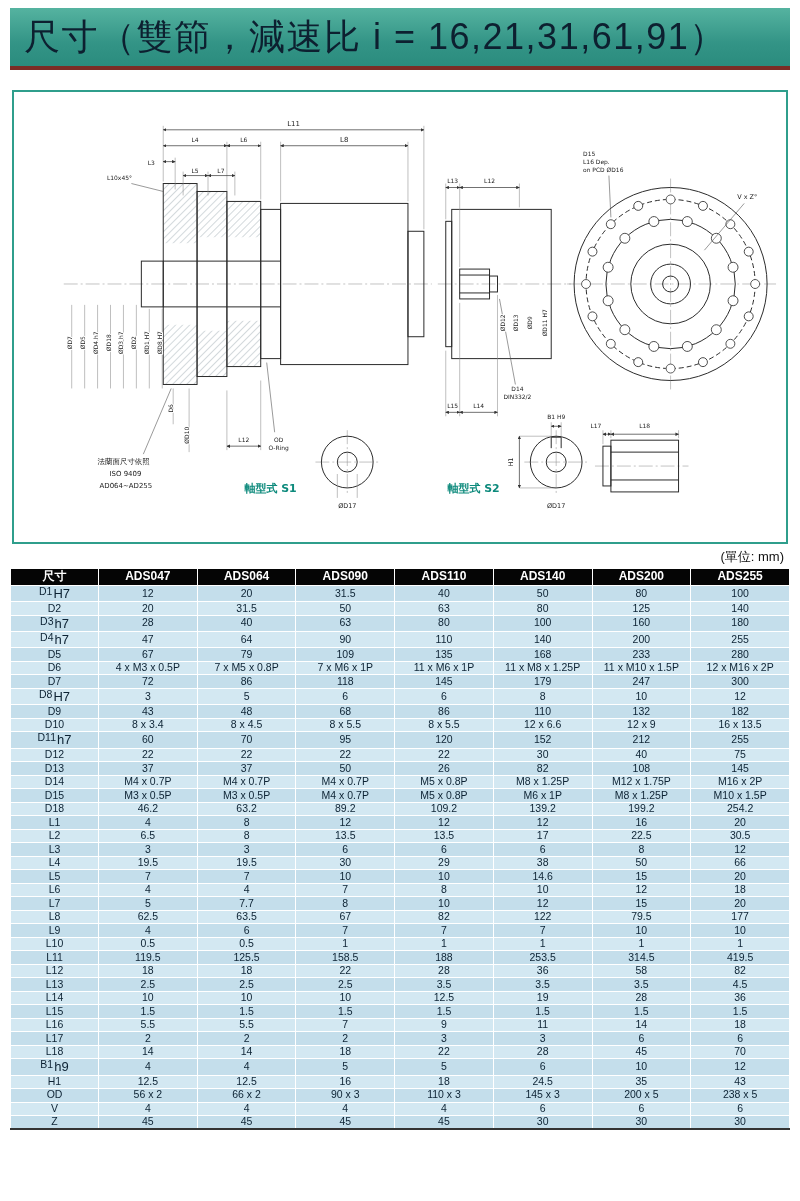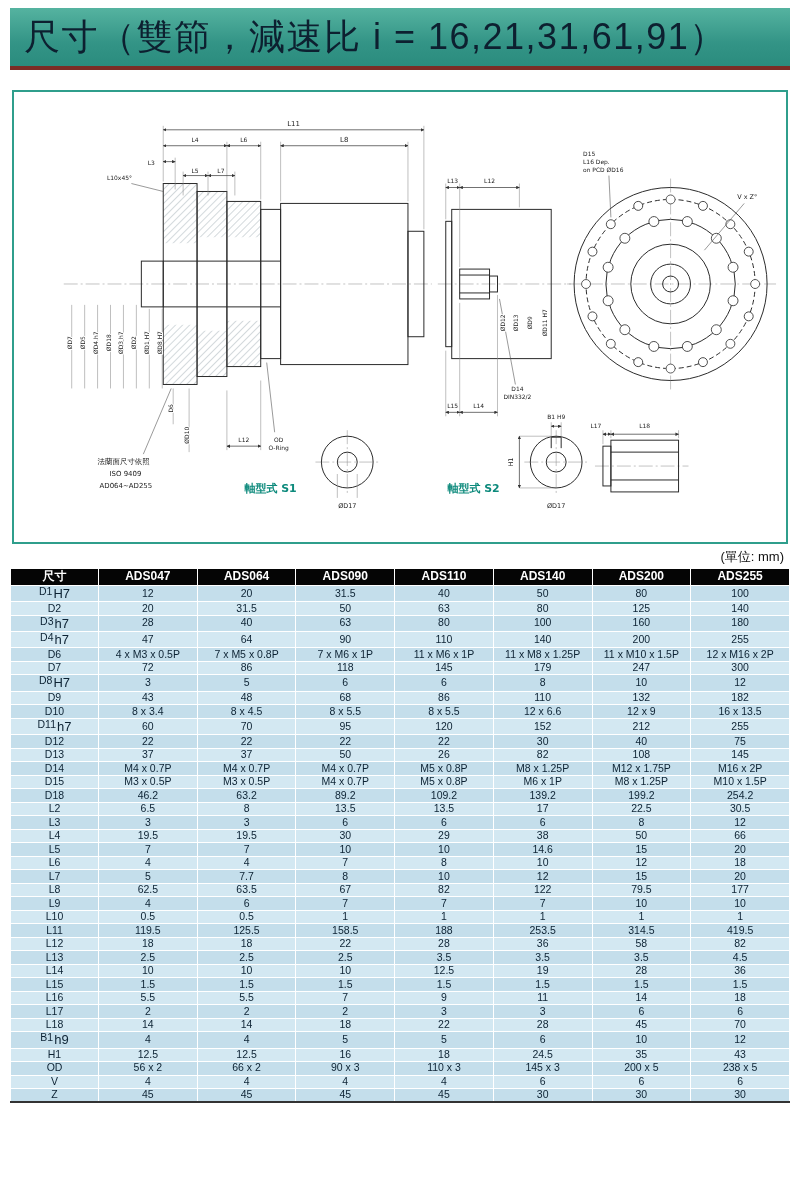--- a/index.html
+++ b/index.html
@@ -341,20 +341,30 @@
         <td class="rowlabel">D4<span class="sub">h7</span></td>
         <td>47</td>
         <td>64</td>
         <td>90</td>
         <td>110</td>
         <td>140</td>
         <td>200</td>
         <td>255</td>
       </tr>
       <tr>
+        <td class="rowlabel">D5</td>
+        <td>67</td>
+        <td>79</td>
+        <td>109</td>
+        <td>135</td>
+        <td>168</td>
+        <td>233</td>
+        <td>280</td>
+      </tr>
+      <tr>
         <td class="rowlabel">D6</td>
         <td>4 x M3 x 0.5P</td>
         <td>7 x M5 x 0.8P</td>
         <td>7 x M6 x 1P</td>
         <td>11 x M6 x 1P</td>
         <td>11 x M8 x 1.25P</td>
         <td>11 x M10 x 1.5P</td>
         <td>12 x M16 x 2P</td>
       </tr>
       <tr>
@@ -451,20 +461,30 @@
         <td class="rowlabel">D18</td>
         <td>46.2</td>
         <td>63.2</td>
         <td>89.2</td>
         <td>109.2</td>
         <td>139.2</td>
         <td>199.2</td>
         <td>254.2</td>
       </tr>
       <tr>
+        <td class="rowlabel">L1</td>
+        <td>4</td>
+        <td>8</td>
+        <td>12</td>
+        <td>12</td>
+        <td>12</td>
+        <td>16</td>
+        <td>20</td>
+      </tr>
+      <tr>
         <td class="rowlabel">L2</td>
         <td>6.5</td>
         <td>8</td>
         <td>13.5</td>
         <td>13.5</td>
         <td>17</td>
         <td>22.5</td>
         <td>30.5</td>
       </tr>
       <tr>

